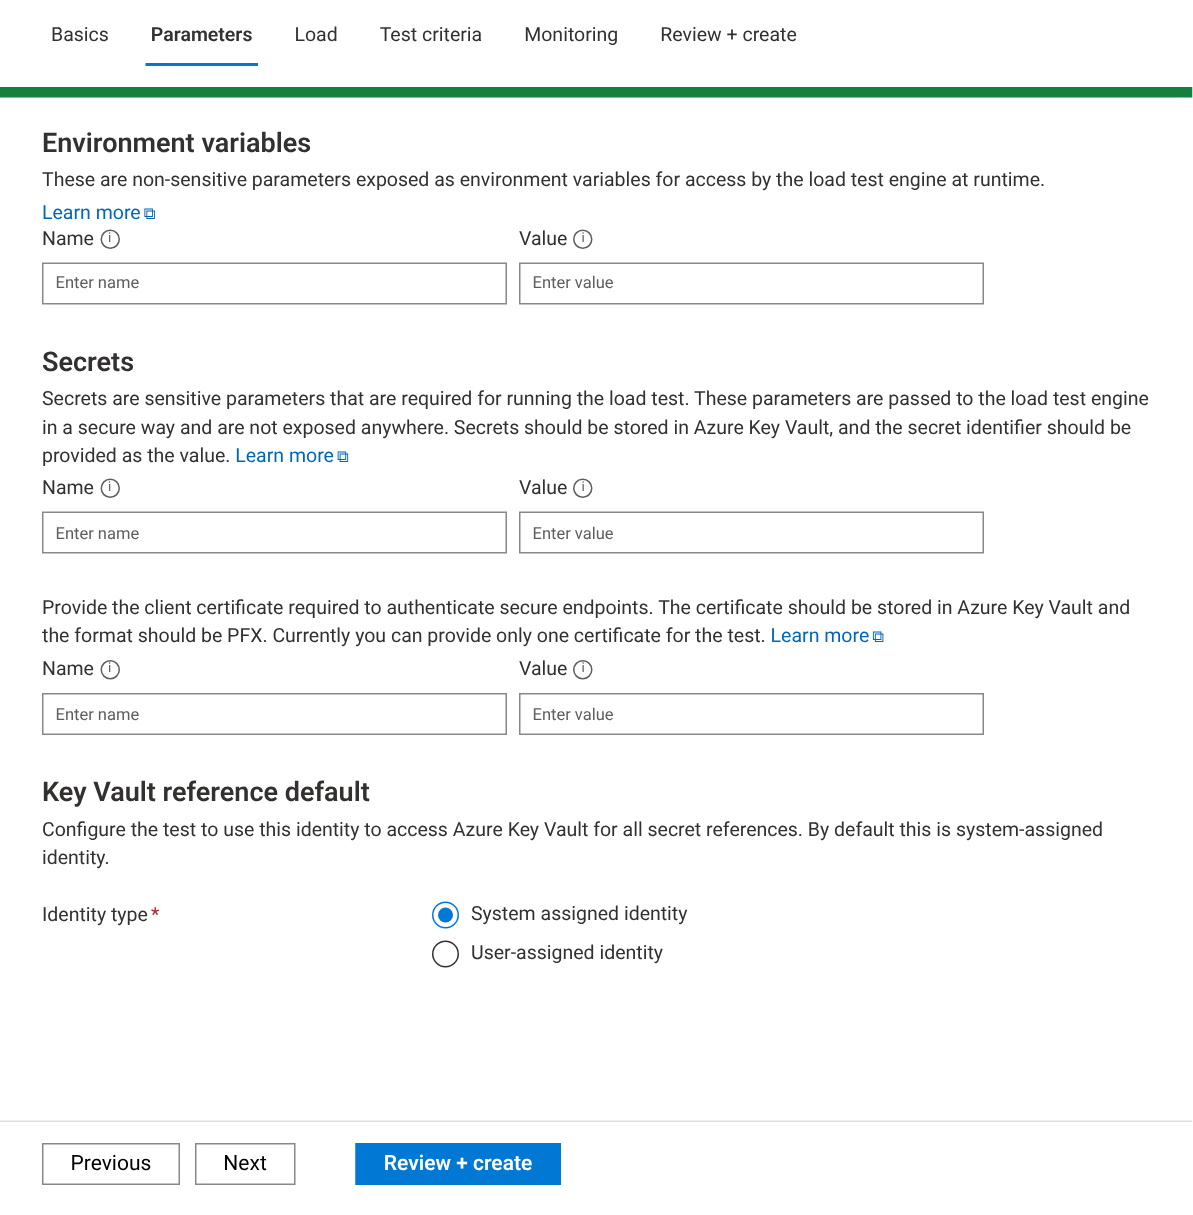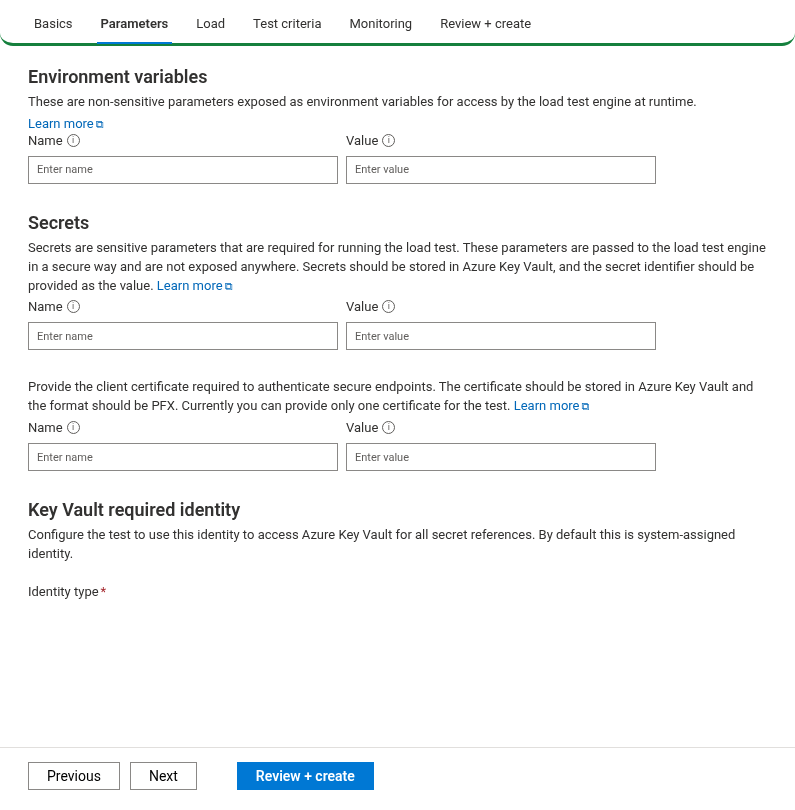--- a/index.html
+++ b/index.html
@@ -8,23 +8,22 @@
       font-size: 13px;
       color: #323130;
       background: #fff;
       width: 795px;
       height: 810px;
       position: relative;
     }
     .tabs {
       display: flex;
       gap: 0;
-      padding: 8px 20px 0 20px;
-      border-bottom: 3px solid #15803d;
-      border-radius: 13px;
+      padding: 8px 20px 15px 20px;
+      border-bottom: 7px solid #15803d;
     }
     .tab {
       padding: 8px 14px 12px 14px;
       cursor: pointer;
       color: #323130;
       font-size: 13px;
       position: relative;
     }
     .tab.active {
       font-weight: 600;
@@ -223,25 +222,37 @@
         <div class="col-label">
           <span>Value</span>
           <span class="info-icon">i</span>
         </div>
         <input class="text-input" type="text" placeholder="Enter value" style="">
       </div>
     </div>
   </div>
 
   <div class="section">
-    <div class="section-title">Key Vault required identity</div>
+    <div class="section-title">Key Vault reference default</div>
     <div class="section-desc">Configure the test to use this identity to access Azure Key Vault for all secret references. By default this is system-assigned identity.</div>
     <div class="identity-block">
       <div class="identity-label-col">
         <span>Identity type</span><span class="req-star">*</span>
+      </div>
+      <div class="radio-group">
+        <div class="radio-row selected">
+          <span class="radio-outer">
+              <span class="radio-inner"></span>
+            </span>
+          <span>System assigned identity</span>
+        </div>
+        <div class="radio-row">
+          <span class="radio-outer"></span>
+          <span>User-assigned identity</span>
+        </div>
       </div>
     </div>
   </div>
 
 </div>
 
 <div class="footer">
   <button class="btn">Previous</button>
   <button class="btn">Next</button>
   <button class="btn btn-primary">Review + create</button>

